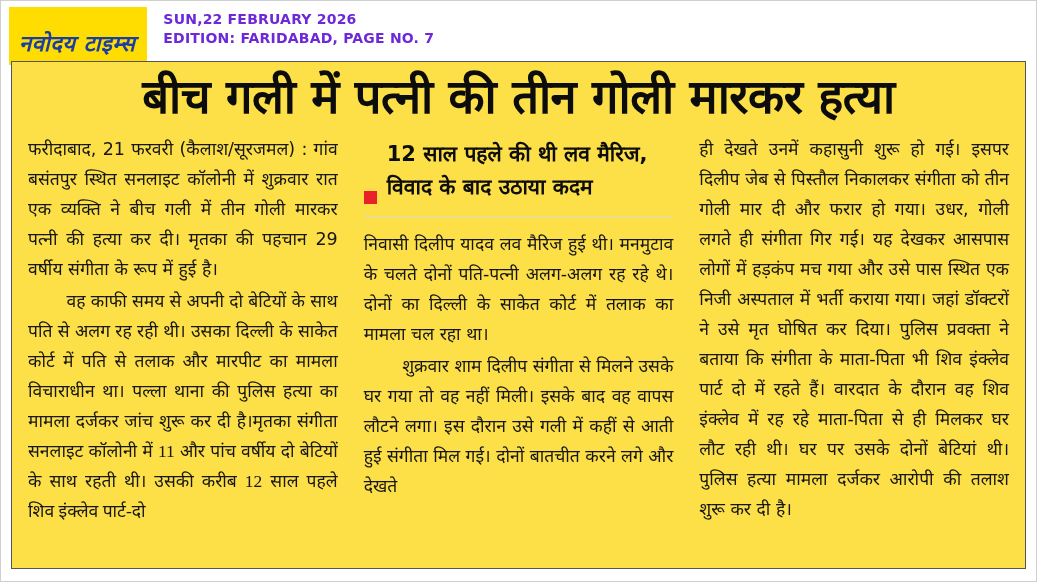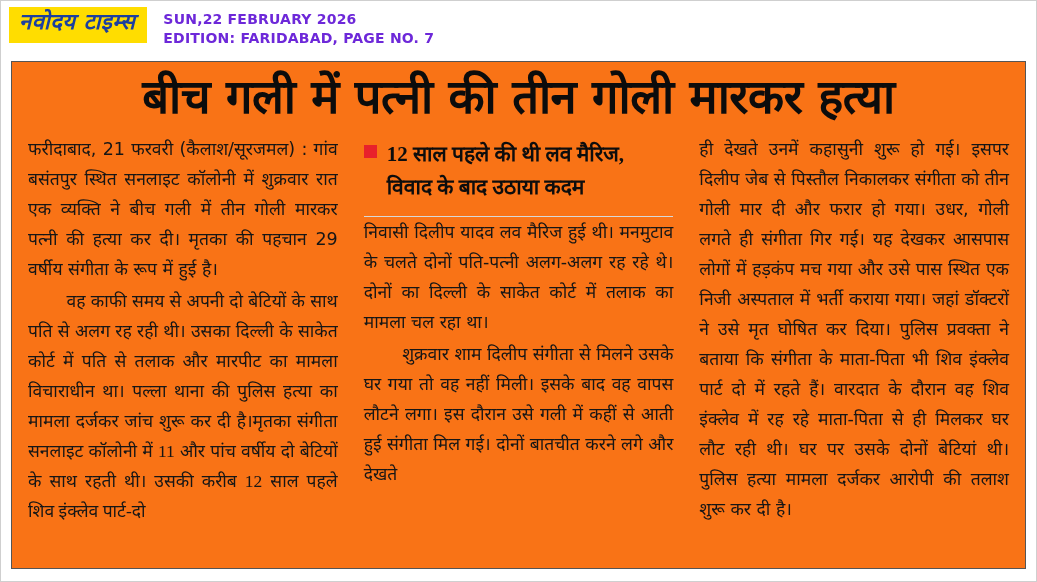--- a/index.html
+++ b/index.html
@@ -26,21 +26,21 @@
     height: 52px;
     box-sizing: border-box;
   }
   .logo {
     background: #ffdd00;
     color: #1b3fa0;
     font-style: italic;
     font-weight: bold;
     font-size: 22px;
     line-height: 1;
-    padding: 4px 12px 10px 10px;
+    padding: 26px 12px 10px 10px;
     white-space: nowrap;
     letter-spacing: 0.5px;
   }
   .dateline {
     color: #6d28d9;
     font-weight: bold;
     font-size: 14px;
     line-height: 1.35;
     padding-top: 3px;
     letter-spacing: 0.2px;
@@ -48,21 +48,21 @@
   
   .article {
     position: absolute;
     left: 10px;
     right: 10px;
     top: 60px;
     bottom: 12px;
     border: 1px solid #555;
     box-sizing: border-box;
     padding: 6px 16px 23px 16px;
-    background: #f97316;
+    background: #fde047;
   }
   h1.headline {
     margin: 2px 0 10px 0;
     text-align: center;
     font-size: 47px;
     line-height: 1.15;
     font-weight: 800;
     color: #0c0c0c;
     letter-spacing: -0.5px;
     font-family: "DejaVu Sans", sans-serif;
@@ -82,25 +82,25 @@
     text-align: justify;
     color: #161616;
   }
   .col p.indent {
     text-indent: 2.2em;
     font-family: Liberation Serif, serif;
   }
   
   .subhead {
     display: flex;
-    align-items: flex-start;
+    align-items: flex-end;
     gap: 10px;
     padding: 4px 0 12px 0;
+    margin-bottom: 12px;
     border-bottom: 1px solid #d8d8d8;
-    font-family: Liberation Serif, serif;
   }
   .red-square {
     flex: 0 0 auto;
     width: 13px;
     height: 13px;
     margin-top: 7px;
     background: #e8212b;
   }
   .subhead .subhead-text {
     font-size: 21px;

